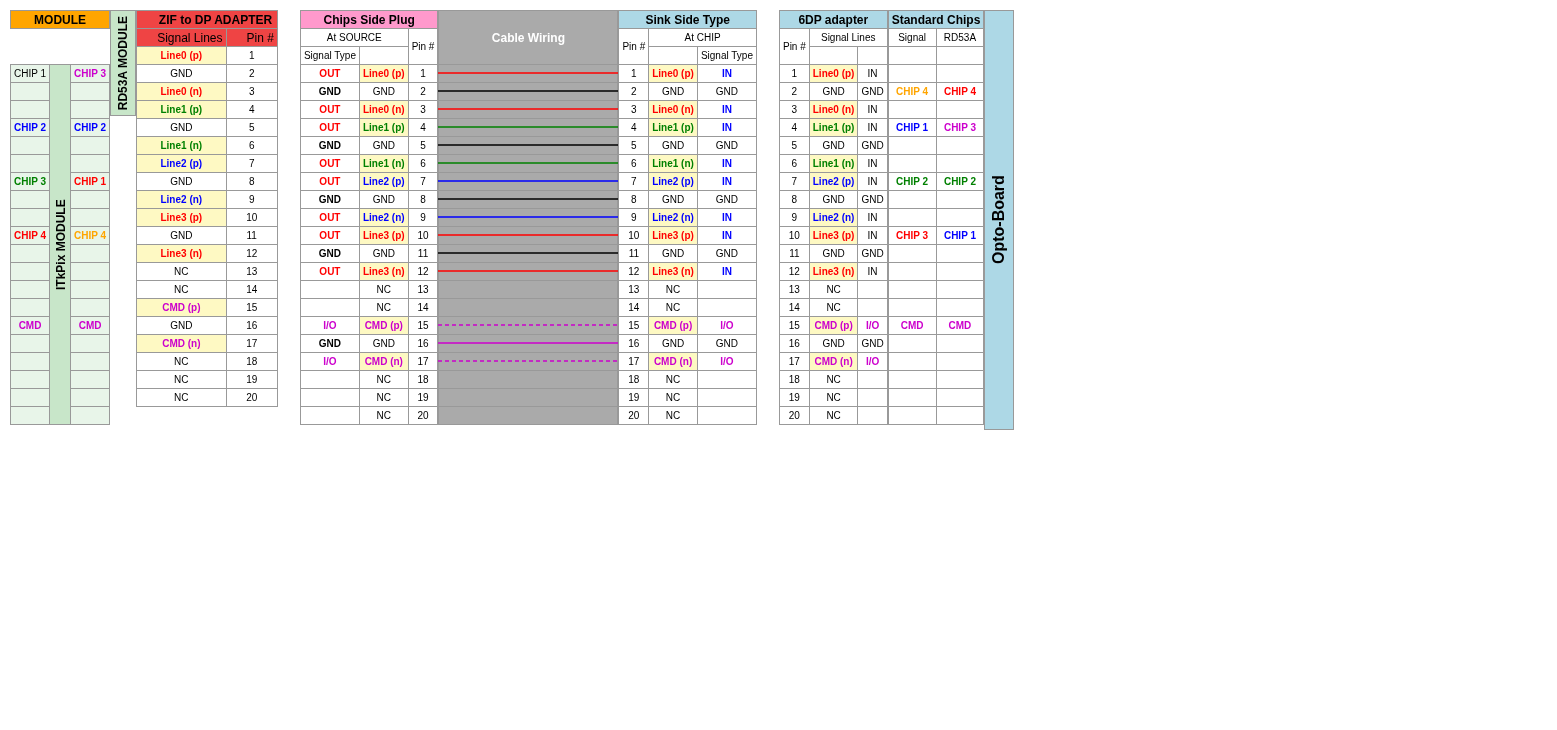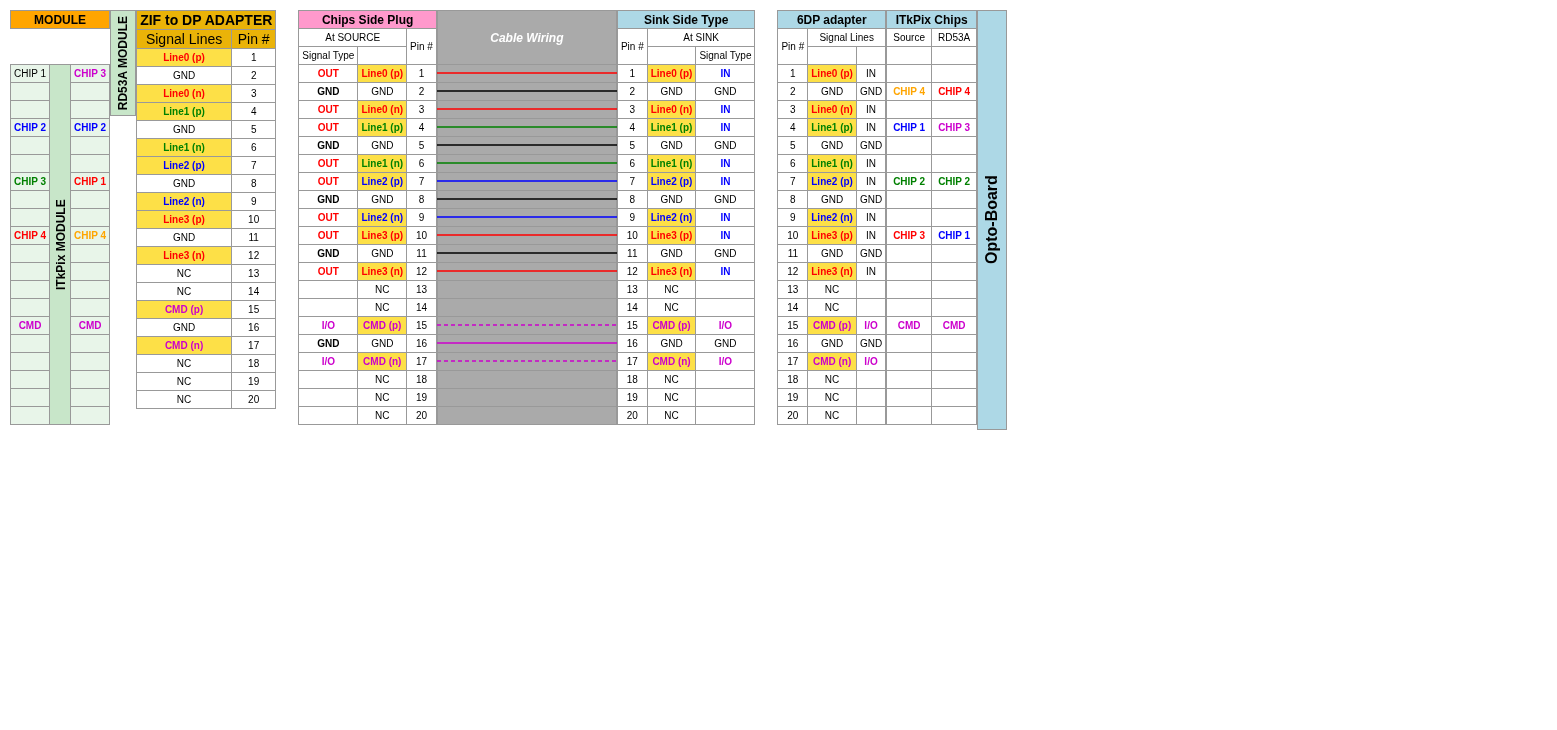--- a/index.html
+++ b/index.html
@@ -42,21 +42,21 @@
       border: 1px solid #999;
       padding: 1px 3px;
       text-align: center;
       white-space: nowrap;
       height: 18px;
     }
     .header-orange { background-color: #FFA500; font-weight: bold; font-size: 12px; }
     .header-pink { background-color: #FF99CC; font-weight: bold; font-size: 12px; }
     .header-gray { background-color: #AAAAAA; font-weight: bold; font-size: 12px; color: #fff; }
     .header-blue-lt { background-color: #ADD8E6; font-weight: bold; font-size: 12px; }
-    .cell-yellow { background-color: #fde047; margin-left: 40px; }
+    .cell-yellow { background-color: #fef9c3; margin-left: 40px; }
     .cell-green-lt { background-color: #E8F5E9; }
     .text-red { color: red; font-weight: bold; }
     .text-blue { color: blue; font-weight: bold; }
     .text-green { color: green; font-weight: bold; }
     .text-magenta { color: #CC00CC; font-weight: bold; }
     .text-orange { color: orange; font-weight: bold; }
     .rotated-text {
       writing-mode: vertical-rl;
       transform: rotate(180deg);
       font-weight: bold;
@@ -71,21 +71,21 @@
       font-weight: bold;
       font-size: 16px;
       display: flex;
       align-items: center;
       justify-content: center;
       padding: 5px;
       border: 1px solid #999;
     }
     .no-border { border: none !important; }
     .bg-white { background: #fff; }
-    .zif-header { background-color: #eab308; font-size: 14px; }
+    .zif-header { background-color: #ef4444; font-size: 12px; padding-left: 20px; }
     .cable-wrapper {
       position: relative;
       width: 180px;
     }
   </style>
 </head>
 <body>
 
 <div class="main-container">
 
@@ -412,21 +412,21 @@
       <td class=" ">NC</td>
       <td>20</td>
     </tr>
         </tbody>
     </table>
 
     <div class="cable-wrapper" style="position:relative;">
       <table style="width:180px;">
         <thead>
           <tr>
-            <td class="header-gray" style="width:180px;height:54px;vertical-align:middle;font-style:italic;">Cable Wiring</td>
+            <td class="header-gray" style="width:180px;height:54px;vertical-align:middle;">Cable Wiring</td>
           </tr>
         </thead>
         <tbody>
           <tr>
               <td style="height:18px;background:#aaa;"></td>
             </tr>
           <tr>
               <td style="height:18px;background:#aaa;"></td>
             </tr>
           <tr>
@@ -504,21 +504,21 @@
         </svg>
     </div>
 
     <table>
       <thead>
         <tr>
           <td colspan="3" class="header-blue-lt">Sink Side Type</td>
         </tr>
         <tr>
           <td rowspan="2">Pin #</td>
-          <td colspan="2">At SINK</td>
+          <td colspan="2">At CHIP</td>
         </tr>
         <tr>
           <td></td>
           <td>Signal Type</td>
         </tr>
       </thead>
       <tbody id="sink-body">
       <tr>
       <td>1</td>
       <td class="cell-yellow text-red">Line0 (p)</td>
@@ -738,24 +738,24 @@
       <td>20</td>
       <td class=" ">NC</td>
       <td class=""></td>
     </tr>
         </tbody>
     </table>
 
     <table>
       <thead>
         <tr>
-          <td colspan="2" class="header-blue-lt">ITkPix Chips</td>
-        </tr>
-        <tr>
-          <td>Source</td>
+          <td colspan="2" class="header-blue-lt">Standard Chips</td>
+        </tr>
+        <tr>
+          <td>Signal</td>
           <td>RD53A</td>
         </tr>
         <tr>
           <td style="height:18px;"></td>
           <td style="height:18px;"></td>
         </tr>
       </thead>
       <tbody id="modchips-body">
       <tr>
       <td class="" style="min-width:45px;"></td>

